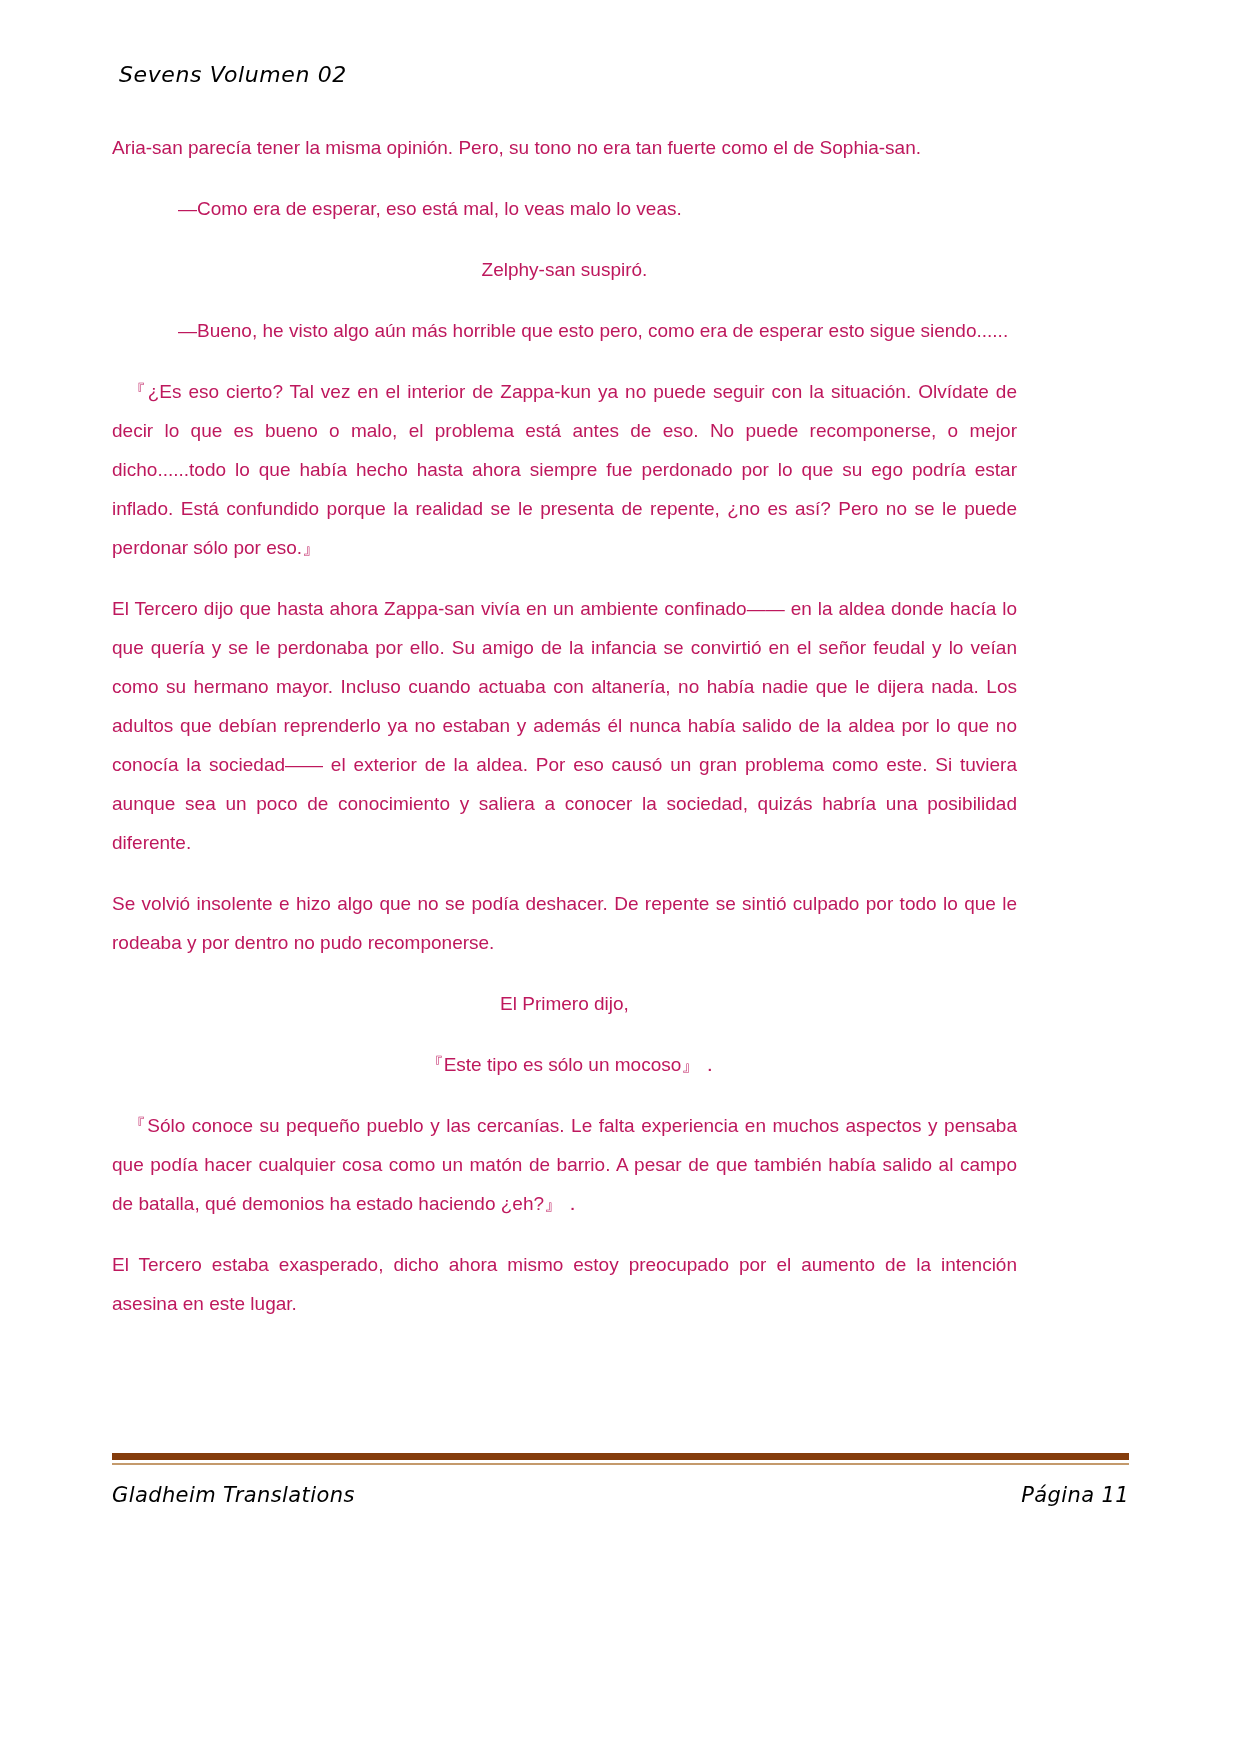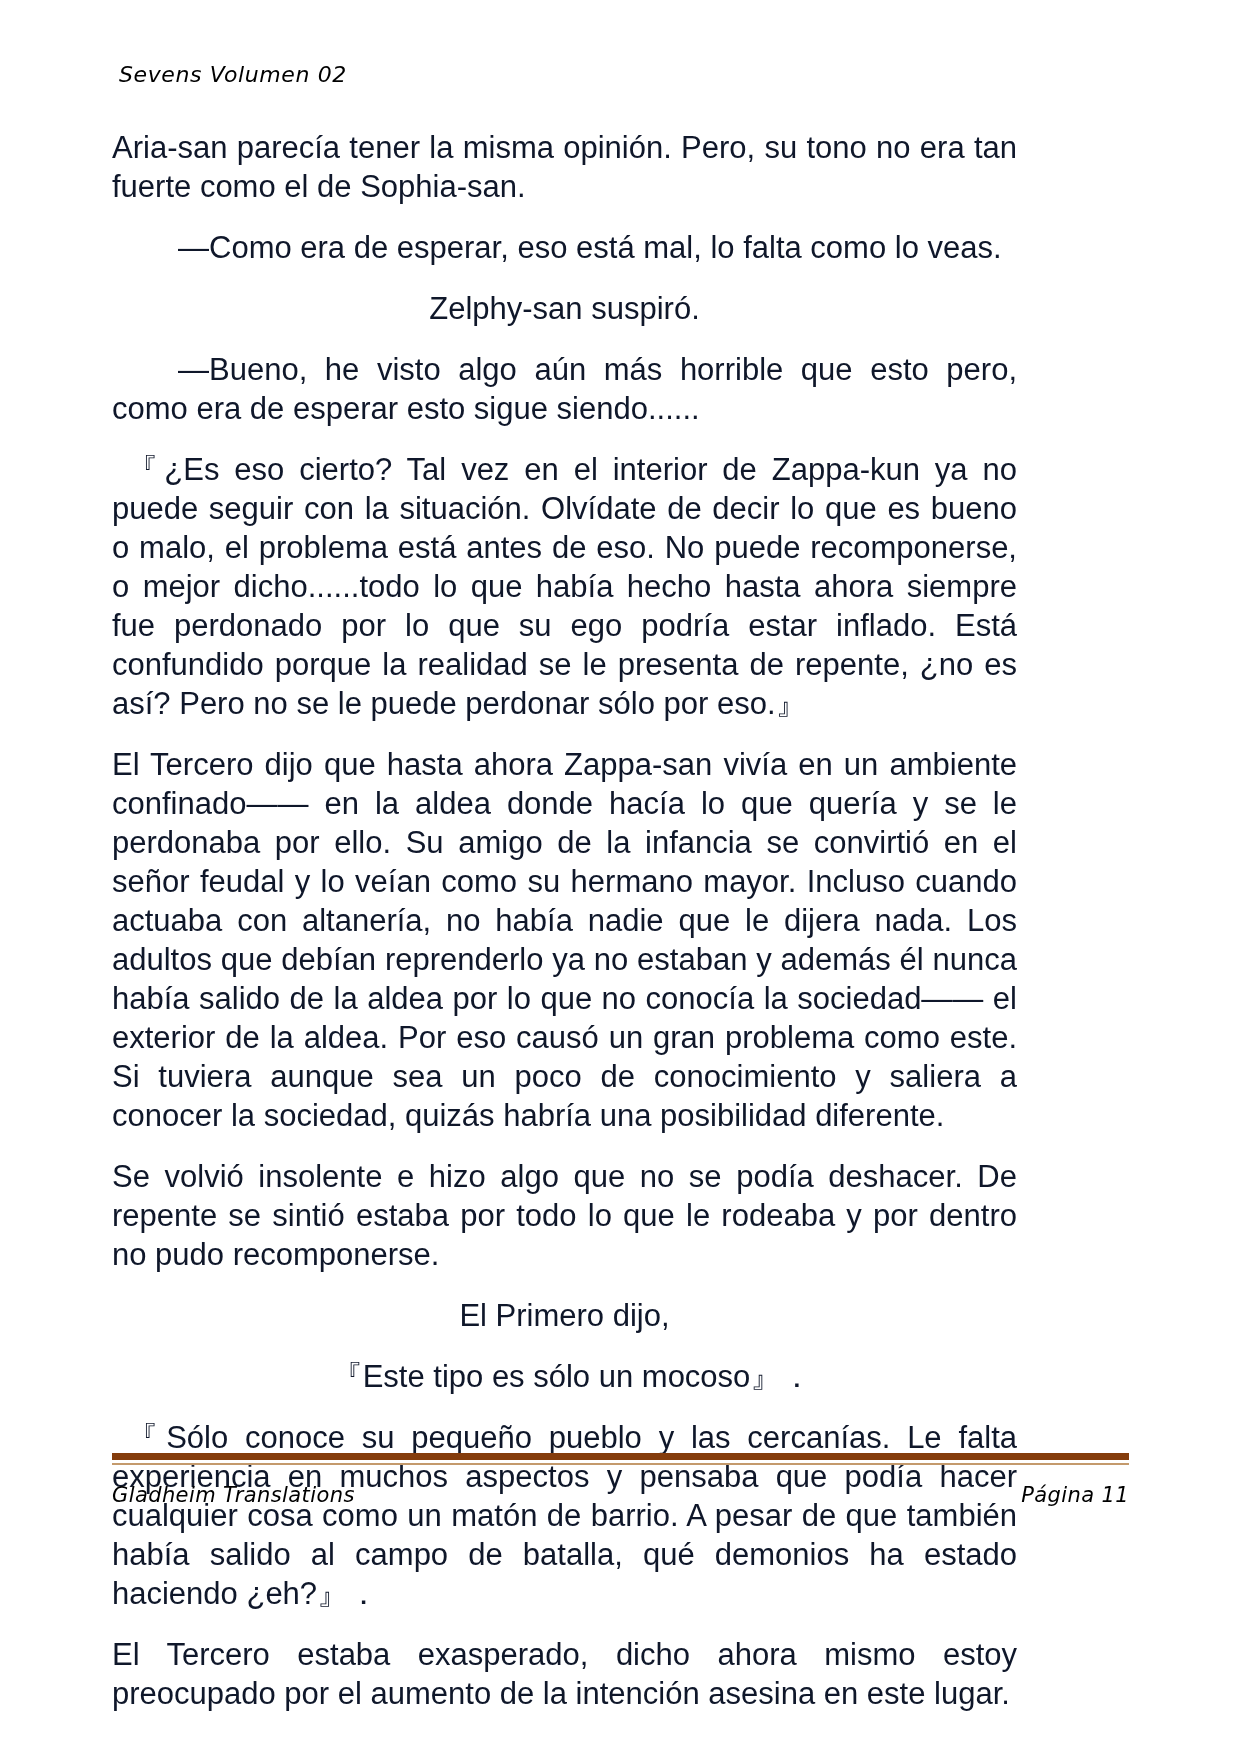--- a/index.html
+++ b/index.html
@@ -36,23 +36,23 @@
 
   
   .content {
     position: absolute;
     left: 112px;
     top: 128px;
     width: 905px;
   }
   .para {
     margin: 0 0 22px 0;
-    font-size: 31px;
+    font-size: 19px;
     line-height: 39px;
-    color: #0f172a;
+    color: #be185d;
     text-align: justify;
     text-justify: inter-word;
     hyphens: none;
     word-spacing: 0px;
   }
   
   .para.short {
     text-align: center;
   }
   
@@ -99,26 +99,26 @@
 <body>
 
 <div class="page">
 
   <div class="page-header">
     <div class="header-title">Sevens Volumen 02</div>
   </div>
 
   <div class="content">
       <p class="para normal">Aria-san parecía tener la misma opinión. Pero, su tono no era tan fuerte como el de Sophia-san.</p>
-      <p class="para dash-indent">—Como era de esperar, eso está mal, lo falta como lo veas.</p>
+      <p class="para dash-indent">—Como era de esperar, eso está mal, lo veas malo lo veas.</p>
       <p class="para short">Zelphy-san suspiró.</p>
       <p class="para dash-indent">—Bueno, he visto algo aún más horrible que esto pero, como era de esperar esto sigue siendo......</p>
       <p class="para quote-indent">『¿Es eso cierto? Tal vez en el interior de Zappa-kun ya no puede seguir con la situación. Olvídate de decir lo que es bueno o malo, el problema está antes de eso. No puede recomponerse, o mejor dicho......todo lo que había hecho hasta ahora siempre fue perdonado por lo que su ego podría estar inflado. Está confundido porque la realidad se le presenta de repente, ¿no es así? Pero no se le puede perdonar sólo por eso.』</p>
       <p class="para normal">El Tercero dijo que hasta ahora Zappa-san vivía en un ambiente confinado—— en la aldea donde hacía lo que quería y se le perdonaba por ello. Su amigo de la infancia se convirtió en el señor feudal y lo veían como su hermano mayor. Incluso cuando actuaba con altanería, no había nadie que le dijera nada. Los adultos que debían reprenderlo ya no estaban y además él nunca había salido de la aldea por lo que no conocía la sociedad—— el exterior de la aldea. Por eso causó un gran problema como este. Si tuviera aunque sea un poco de conocimiento y saliera a conocer la sociedad, quizás habría una posibilidad diferente.</p>
-      <p class="para normal">Se volvió insolente e hizo algo que no se podía deshacer. De repente se sintió estaba por todo lo que le rodeaba y por dentro no pudo recomponerse.</p>
+      <p class="para normal">Se volvió insolente e hizo algo que no se podía deshacer. De repente se sintió culpado por todo lo que le rodeaba y por dentro no pudo recomponerse.</p>
       <p class="para short">El Primero dijo,</p>
       <p class="para quote-indent short">『Este tipo es sólo un mocoso』．</p>
       <p class="para quote-indent">『Sólo conoce su pequeño pueblo y las cercanías. Le falta experiencia en muchos aspectos y pensaba que podía hacer cualquier cosa como un matón de barrio. A pesar de que también había salido al campo de batalla, qué demonios ha estado haciendo ¿eh?』．</p>
       <p class="para normal">El Tercero estaba exasperado, dicho ahora mismo estoy preocupado por el aumento de la intención asesina en este lugar.</p>
     </div>
 
   <div class="page-footer">
     <div class="footer-rule-thick" style="background: rgb(132, 60, 12);"></div>
     <div class="footer-rule-thin" style="background: rgb(196, 154, 108);"></div>
     <div class="footer-row">

